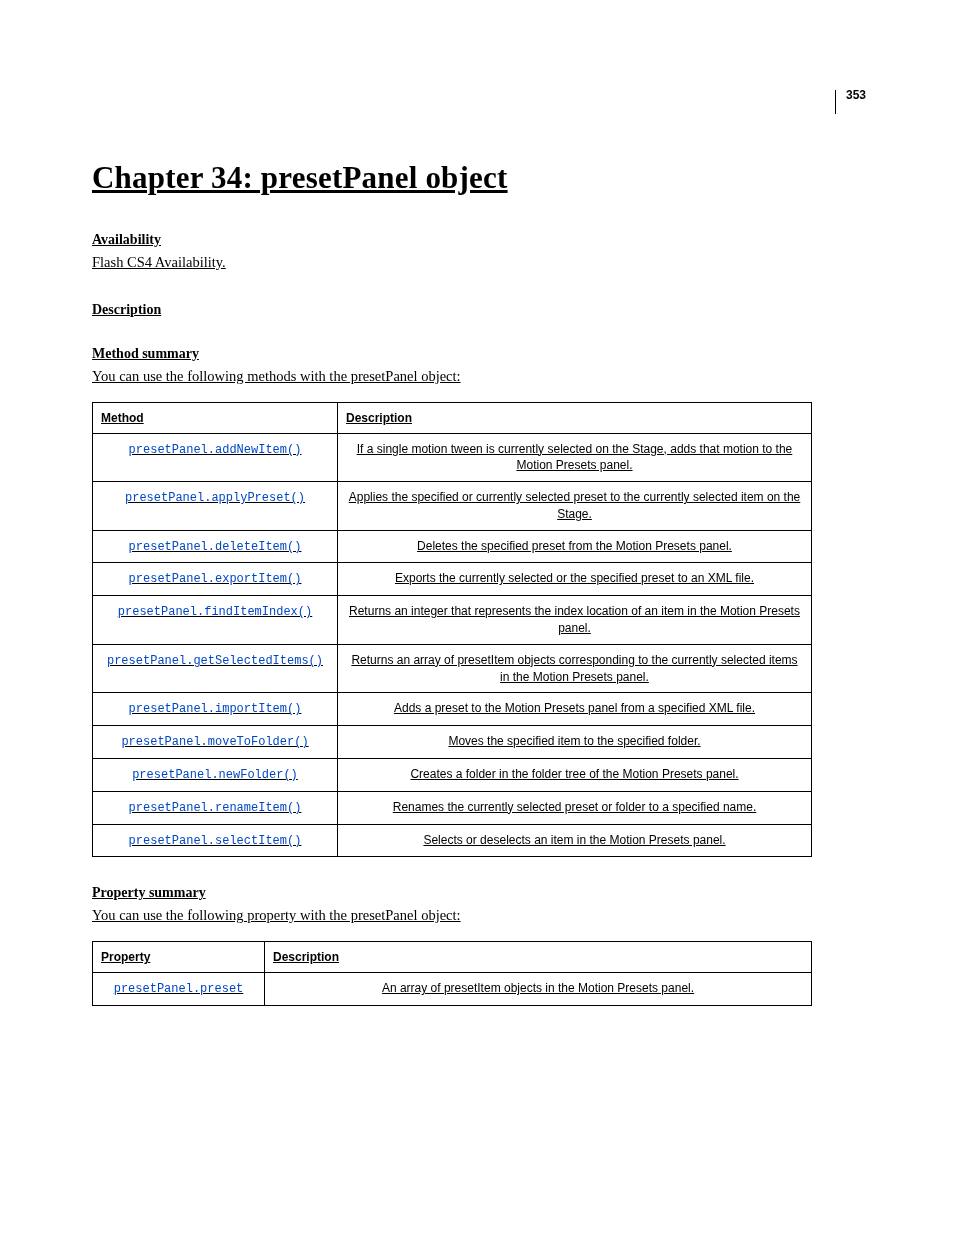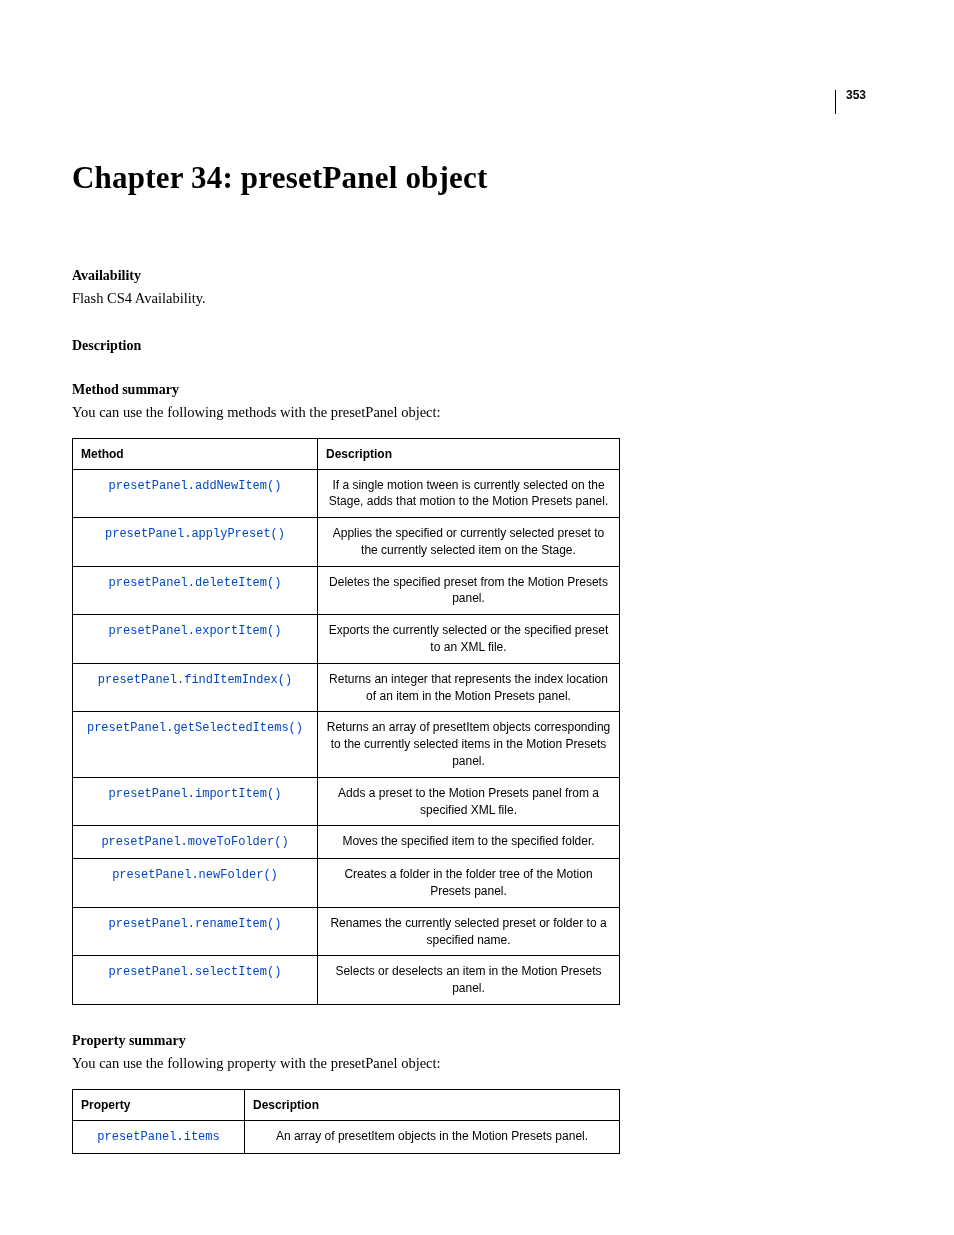--- a/index.html
+++ b/index.html
@@ -4,61 +4,62 @@
 <style>
   body {
     margin: 0;
     padding: 0;
     font-family: "Minion Pro", Georgia, "Times New Roman", serif;
     color: #000;
     background: #fff;
     width: 954px;
   }
   .page {
-    padding: 90px 88px 60px 72px;
+    padding: 90px 88px 60px 92px;
     position: relative;
+    text-decoration: underline;
   }
   .page-num {
     position: absolute;
     top: 90px;
     right: 88px;
     font-family: "Myriad Pro", "Helvetica Neue", Arial, sans-serif;
     font-size: 12px;
     font-weight: 700;
     border-left: 1px solid #000;
     padding-left: 10px;
     height: 24px;
     line-height: 10px;
   }
   h1.chapter-title {
     font-family: "Minion Pro", Georgia, "Times New Roman", serif;
     font-size: 31px;
     font-weight: 700;
-    margin: 70px 0 72px 0;
+    margin: 70px 0 36px 0;
     letter-spacing: 0.2px;
   }
   h2.section {
     font-family: "Minion Pro", Georgia, "Times New Roman", serif;
     font-size: 14px;
     font-weight: 700;
     margin: 28px 0 4px 0;
   }
   p.body {
     font-family: "Minion Pro", Georgia, "Times New Roman", serif;
     font-size: 14.5px;
     line-height: 1.5;
     margin: 0 0 6px 0;
   }
   a.doclink {
     color: #0047c2;
     text-decoration: none;
   }
   table.summary {
     border-collapse: collapse;
-    width: 548px;
+    width: 720px;
     margin: 14px 0 0 0;
     font-family: "Myriad Pro", "Helvetica Neue", Arial, sans-serif;
   }
   table.summary th {
     text-align: left;
     font-size: 12px;
     font-weight: 700;
     padding: 8px 8px;
     border: 1px solid #000;
     background: #fff;
@@ -157,19 +158,19 @@
 
   <table class="summary props">
     <thead>
       <tr>
         <th>Property</th>
         <th>Description</th>
       </tr>
     </thead>
     <tbody id="props-body">
         <tr>
-          <td class="method"><a href="#">presetPanel.items</a></td>
+          <td class="method"><a href="#">presetPanel.preset</a></td>
           <td>An array of presetItem objects in the Motion Presets panel.</td>
         </tr>
       </tbody>
   </table>
 
 </div>
 
 </body></html>

